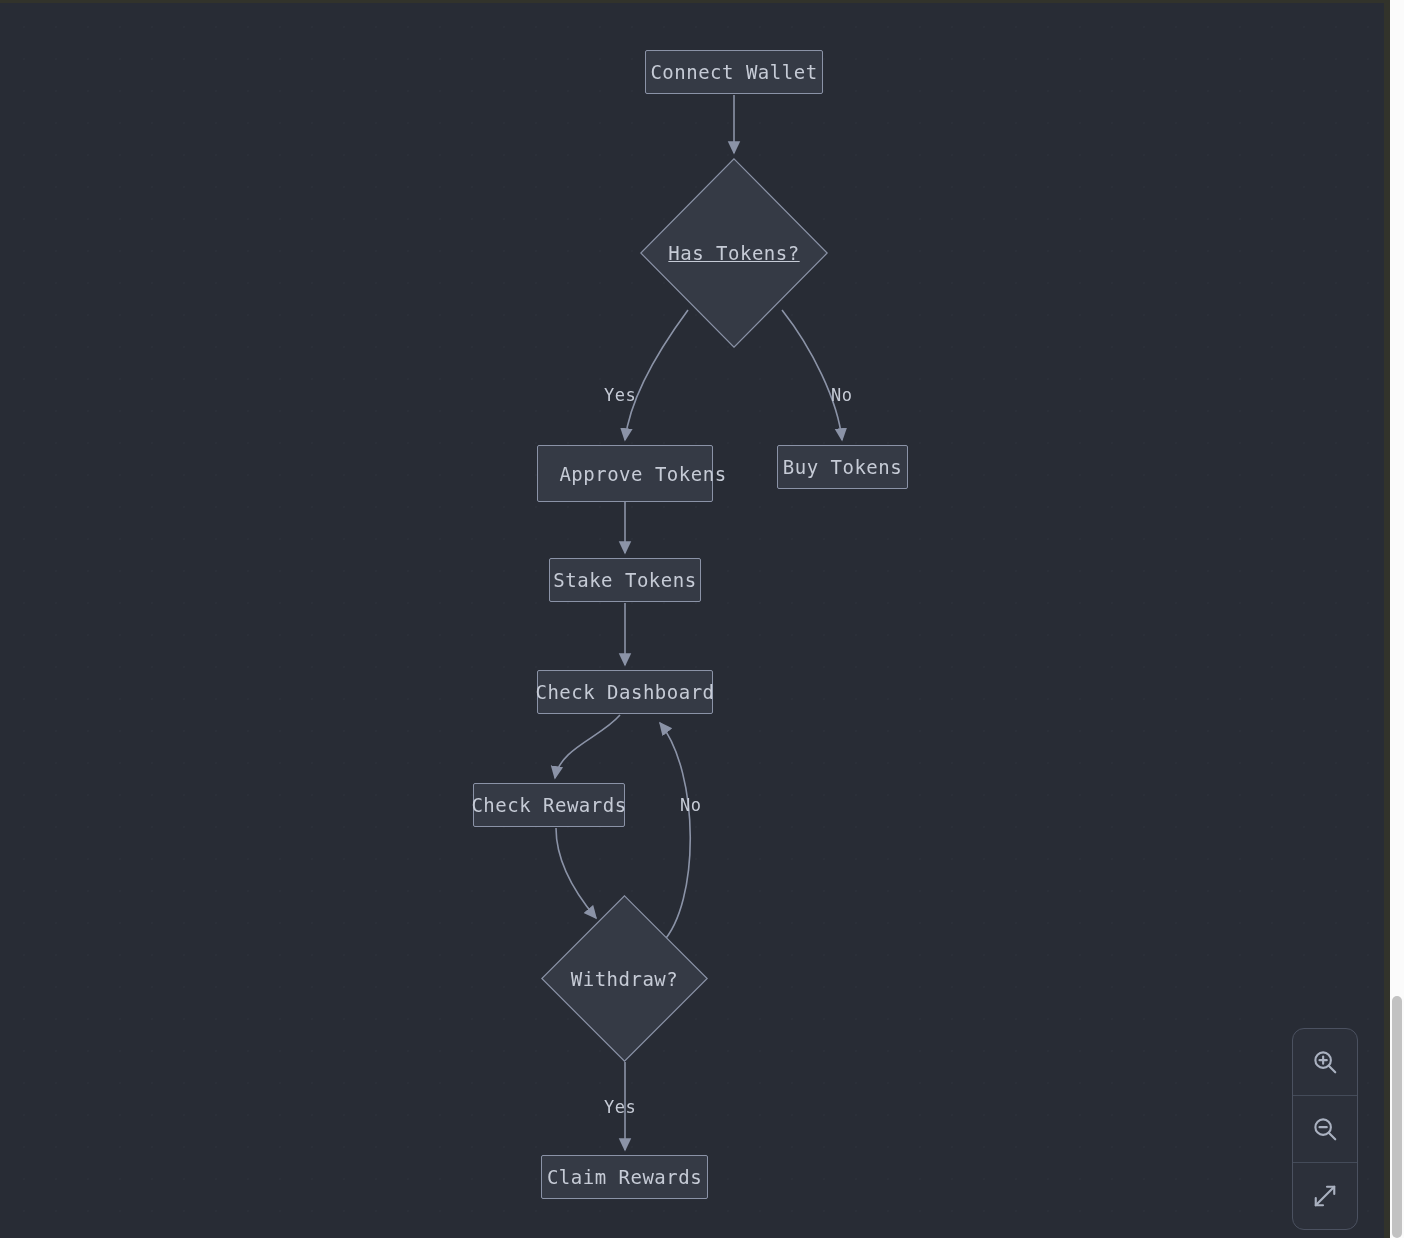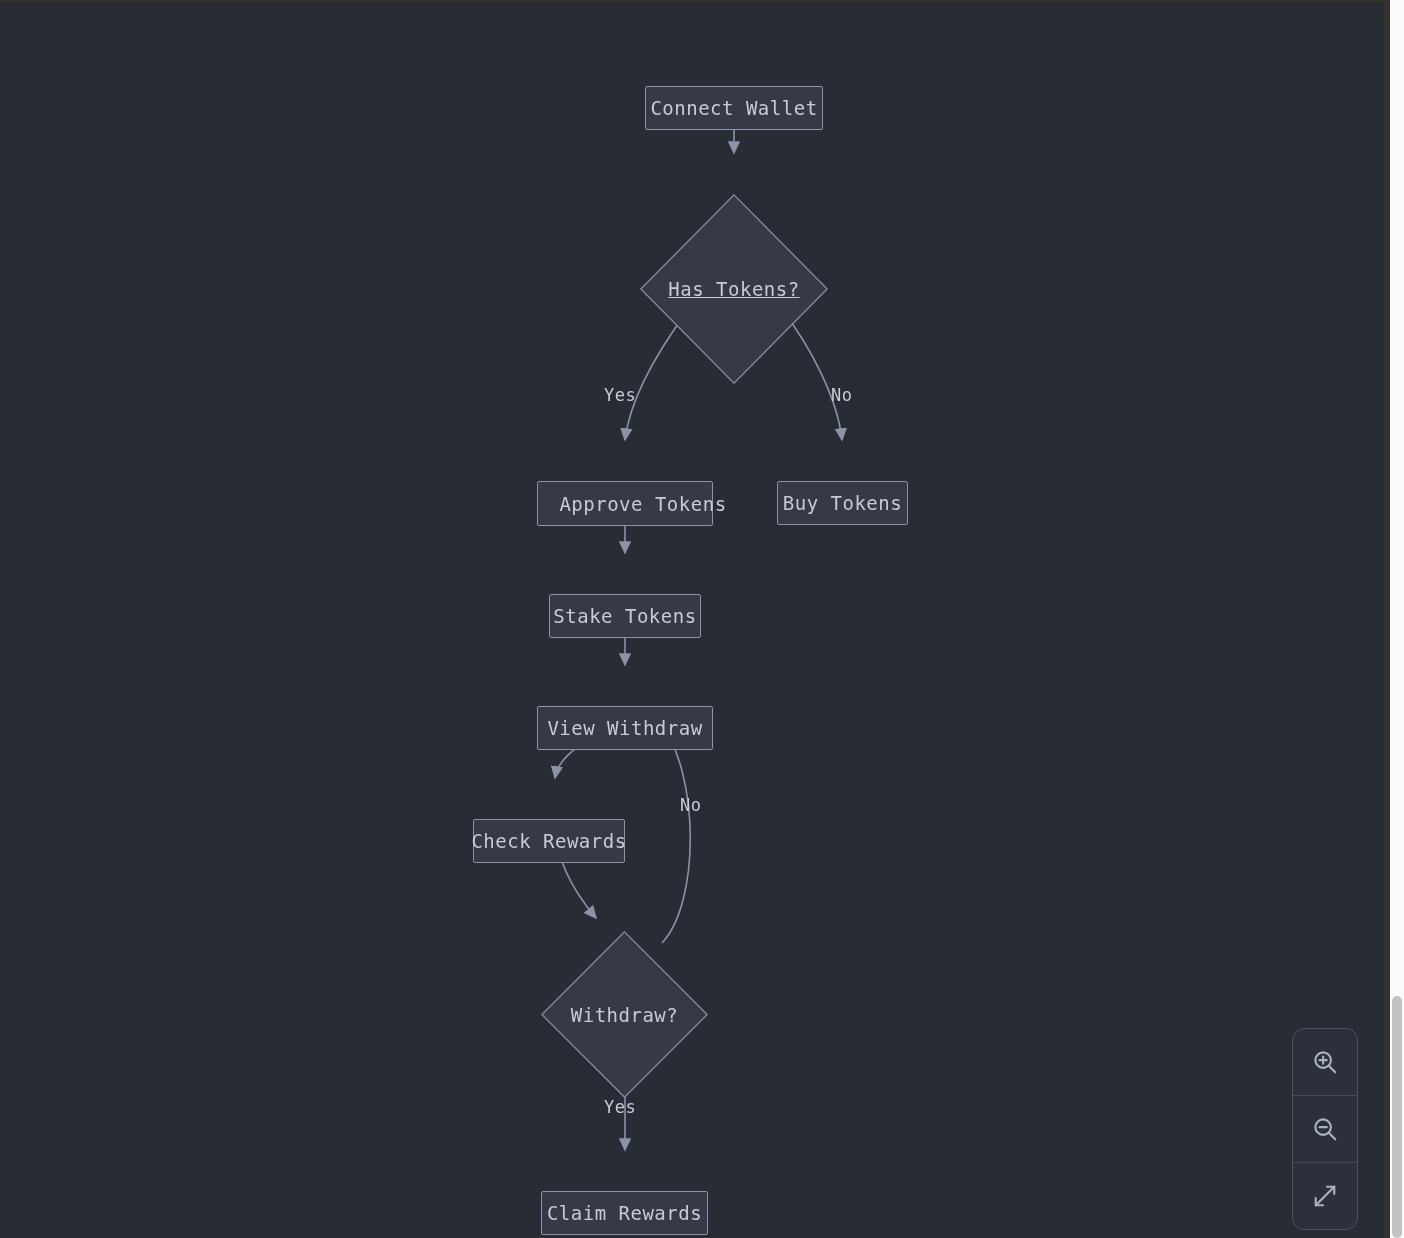--- a/index.html
+++ b/index.html
@@ -57,21 +57,20 @@
   .node {
     position: absolute;
     display: flex;
     align-items: center;
     justify-content: center;
     color: #c6cbd6;
     font-size: 19px;
     letter-spacing: 0.5px;
     white-space: nowrap;
     user-select: none;
-    margin-top: 36px;
   }
 
   .node.process {
     background: #353a45;
     border: 1px solid #8b93a7;
     border-radius: 2px;
   }
 
   .node.decision {
     background: transparent;
@@ -178,31 +177,31 @@
       <div id="node-layer">
           <div class="node process" style="left: 645px; top: 47px; width: 178px; height: 44px;">
             <span>Connect Wallet</span>
           </div>
           <div class="node decision" style="left: 640px; top: 155px; width: 188px; height: 190px; text-decoration: underline;">
             <svg class="diamond-shape" viewBox="0 0 188 190">
               <polygon points="94,0.8 187.2,95 94,189.2 0.8,95" fill="#353a45" stroke="#8b93a7" stroke-width="1.2"></polygon>
             </svg>
             <span class="diamond-label">Has Tokens?</span>
           </div>
-          <div class="node process" style="left: 537px; top: 442px; width: 176px; height: 45px; padding-left: 36px;">
+          <div class="node process" style="left: 537px; top: 442px; width: 176px; height: 57px; padding-left: 36px;">
             <span>Approve Tokens</span>
           </div>
           <div class="node process" style="left: 777px; top: 442px; width: 131px; height: 44px;">
             <span>Buy Tokens</span>
           </div>
           <div class="node process" style="left: 549px; top: 555px; width: 152px; height: 44px;">
             <span>Stake Tokens</span>
           </div>
           <div class="node process" style="left: 537px; top: 667px; width: 176px; height: 44px;">
-            <span>View Withdraw</span>
+            <span>Check Dashboard</span>
           </div>
           <div class="node process" style="left: 473px; top: 780px; width: 152px; height: 44px;">
             <span>Check Rewards</span>
           </div>
           <div class="node decision" style="left: 541px; top: 892px; width: 167px; height: 167px;">
             <svg class="diamond-shape" viewBox="0 0 167 167">
               <polygon points="83.5,0.8 166.2,83.5 83.5,166.2 0.8,83.5" fill="#353a45" stroke="#8b93a7" stroke-width="1.2"></polygon>
             </svg>
             <span class="diamond-label">Withdraw?</span>
           </div>

